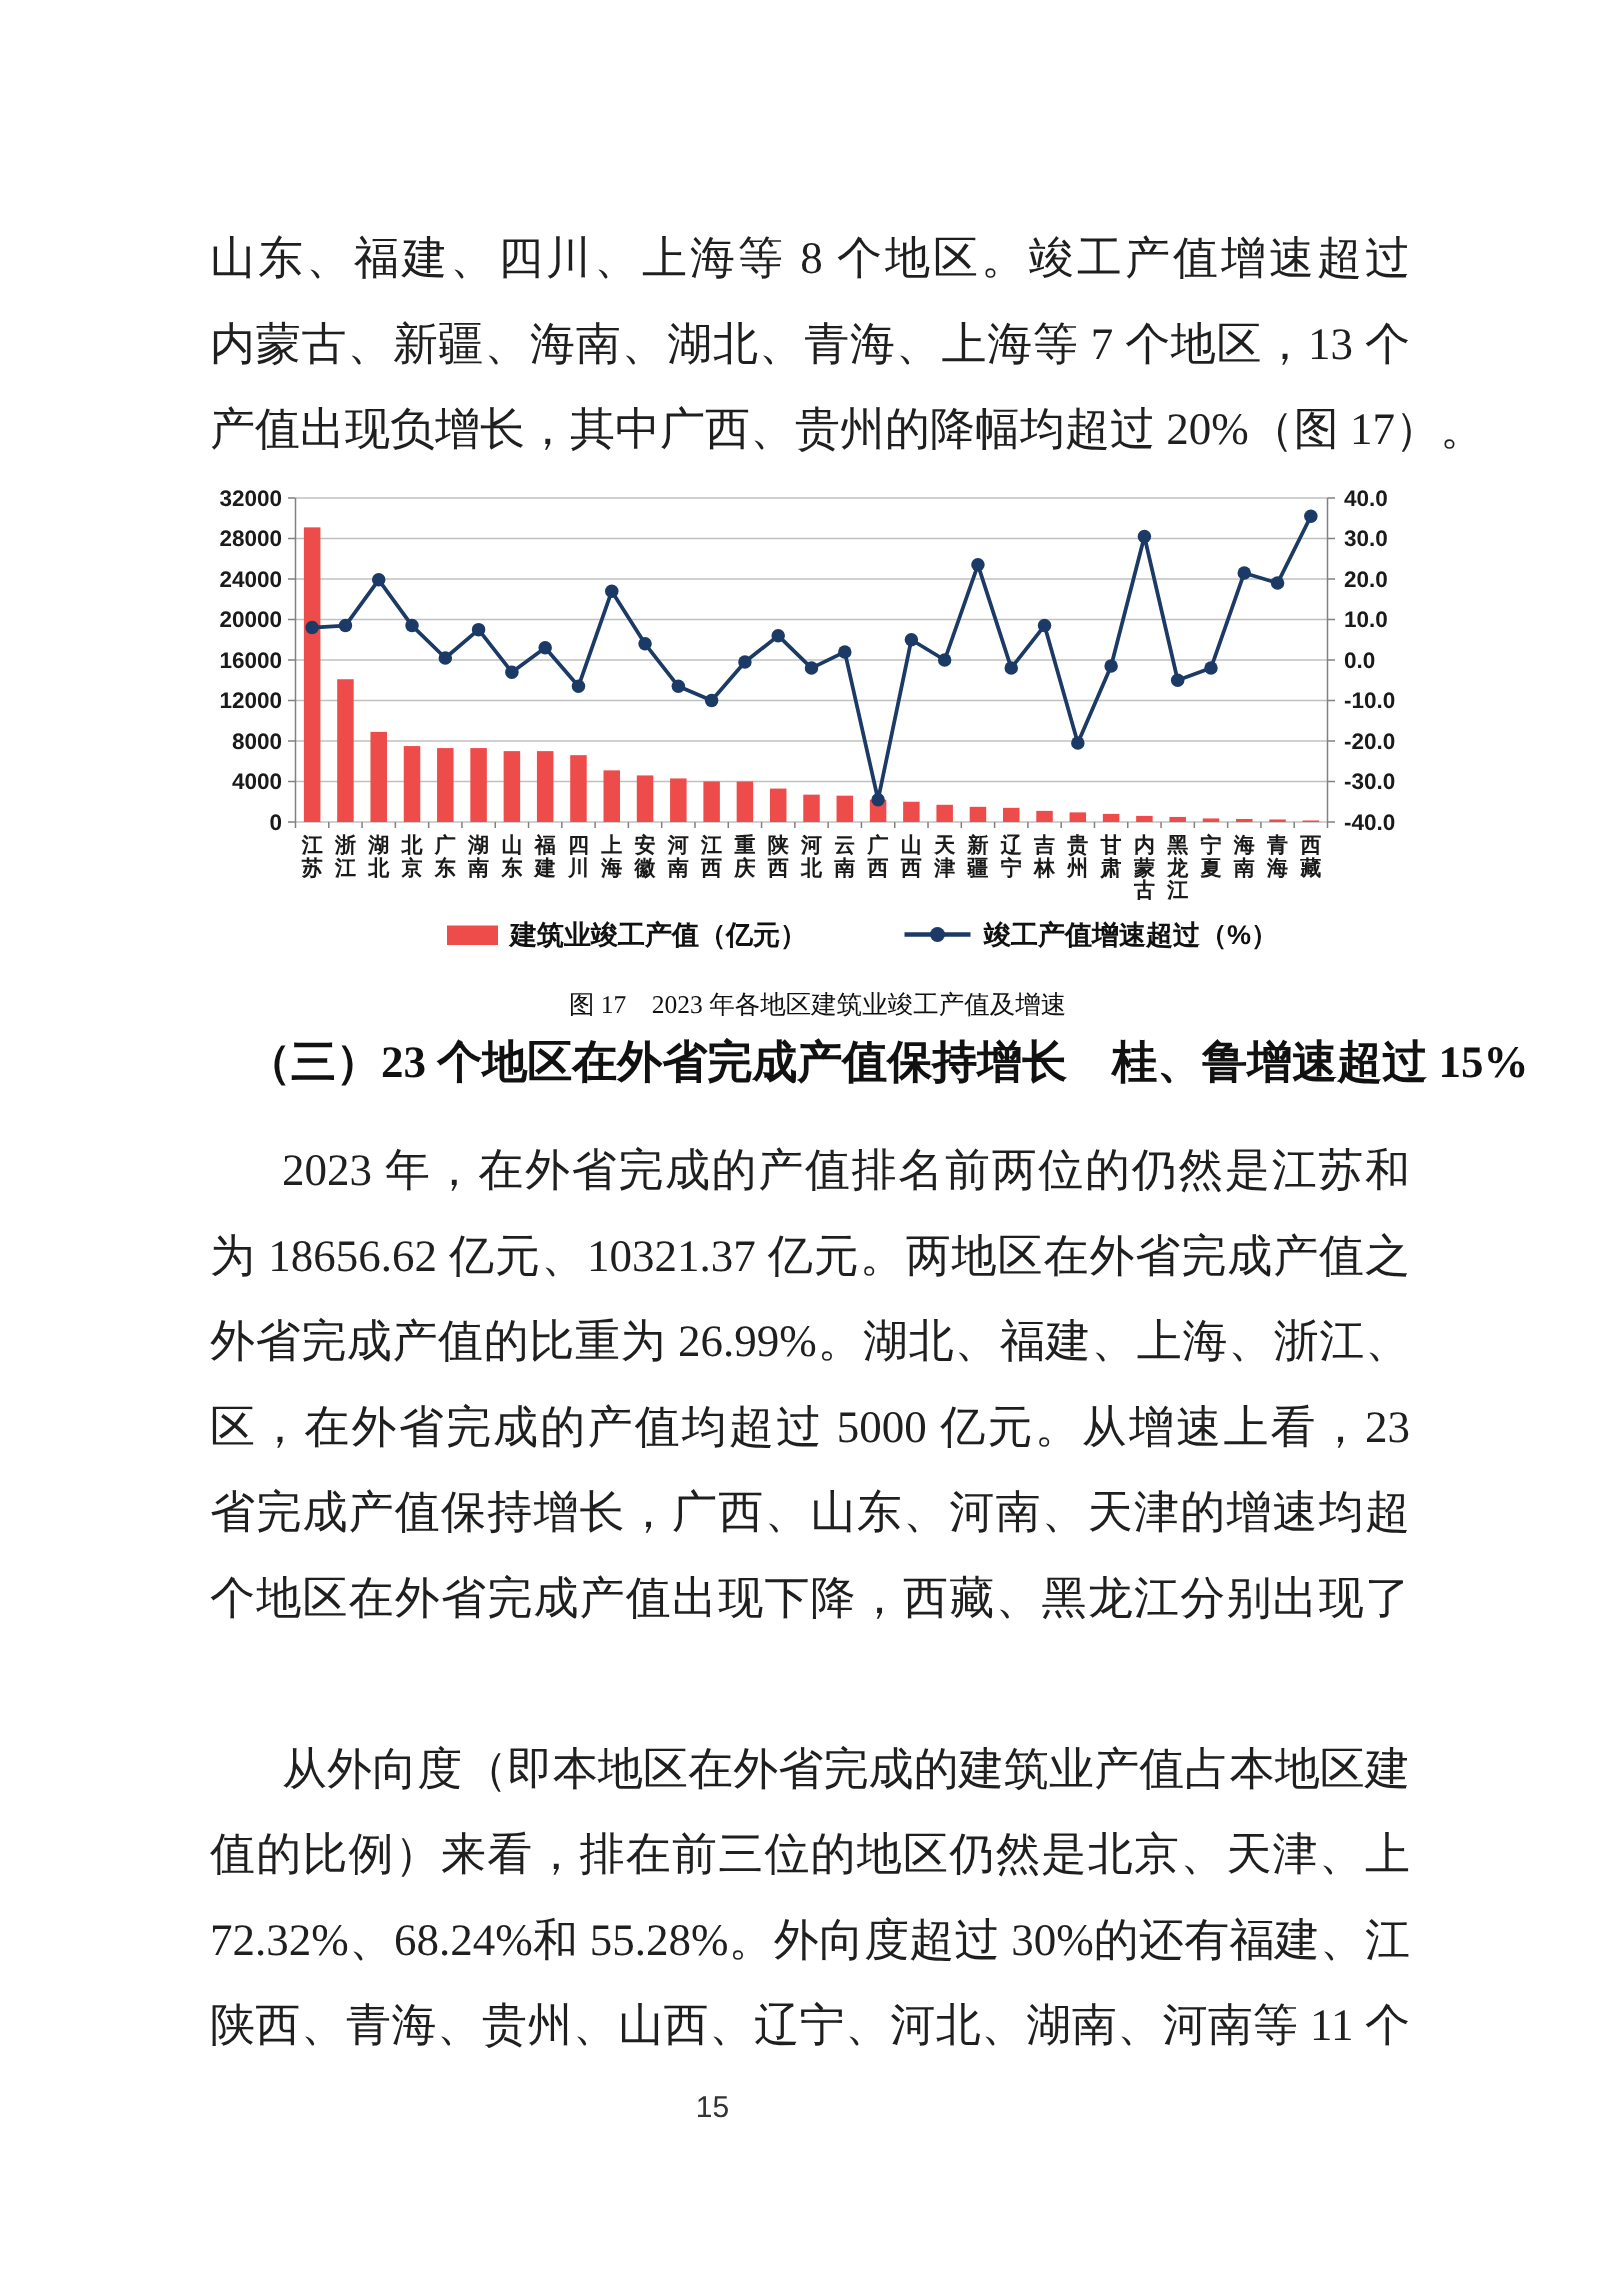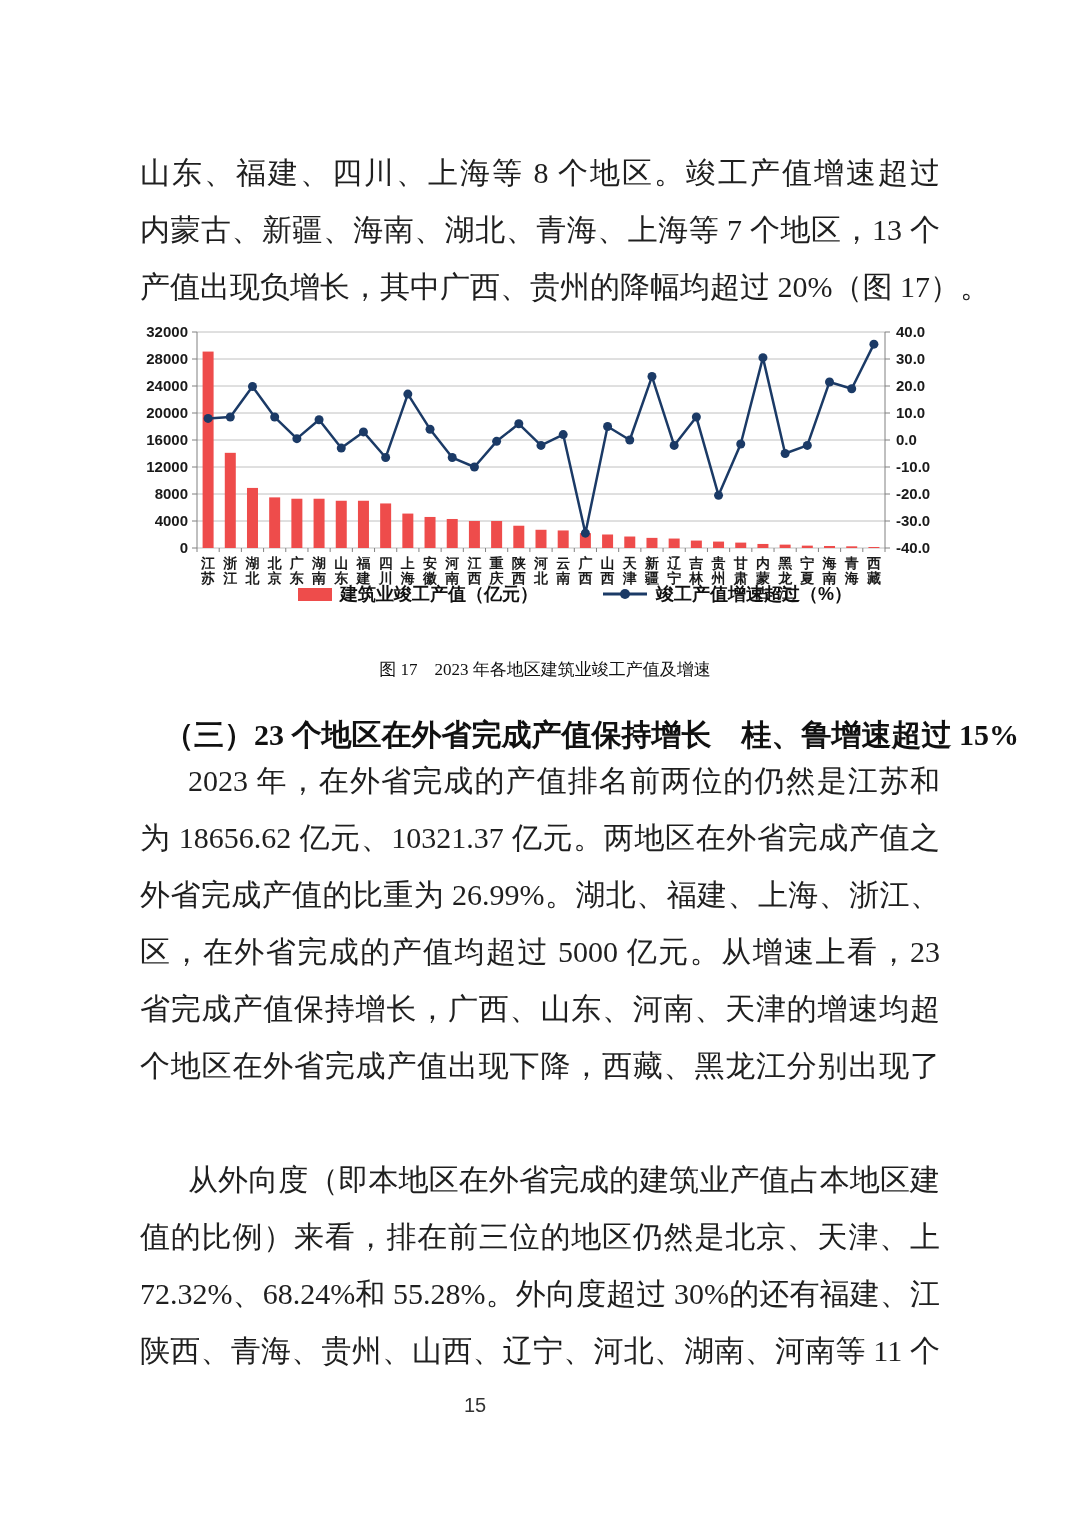--- a/index.html
+++ b/index.html
@@ -3,24 +3,24 @@
 <meta charset="utf-8">
 <style>
   html,body{margin:0;padding:0;background:#ffffff;}
   .page{position:relative;width:1080px;height:1527px;background:#ffffff;overflow:hidden;
         font-family:"Liberation Serif","DejaVu Serif",serif;color:#1f1f1f;}
   .textblock{position:absolute;left:140px;width:800px;font-size:30px;}
   .tline{height:57px;line-height:57px;white-space:nowrap;}
   .tline.fill{white-space:normal;text-align:justify;text-align-last:justify;text-justify:inter-ideograph;
               overflow:hidden;height:57px;}
   .indent{text-indent:48px;}
-  .heading{position:absolute;left:140px;top:706px;width:810px;height:57px;line-height:57px;
+  .heading{position:absolute;left:140px;top:680px;width:810px;height:57px;line-height:57px;
            font-size:30px;font-weight:bold;padding-left:24px;white-space:nowrap;color:#111;}
   .chart-wrap{position:absolute;left:140px;top:318px;width:810px;height:300px;}
-  .legend{position:absolute;left:170px;top:582px;width:810px;display:flex;justify-content:center;
+  .legend{position:absolute;left:170px;top:611px;width:810px;display:flex;justify-content:center;
           align-items:center;gap:64px;font-family:"Liberation Sans","DejaVu Sans",sans-serif;}
   .legend-item{display:flex;align-items:center;gap:8px;font-size:18px;font-weight:bold;color:#111;}
   .swatch-bar{display:inline-block;width:34px;height:13px;background:#ee4c4b;}
   .caption{position:absolute;left:140px;top:650px;width:810px;height:40px;line-height:40px;
            text-align:center;font-size:17px;color:#111;}
   .pageno{position:absolute;left:0;top:1394px;width:950px;text-align:center;font-size:20px;
           color:#333;font-family:"Liberation Sans","DejaVu Sans",sans-serif;}
   svg text{font-family:"Liberation Sans","DejaVu Sans",sans-serif;font-weight:bold;fill:#1a1a1a;}
 </style>
 </head>

